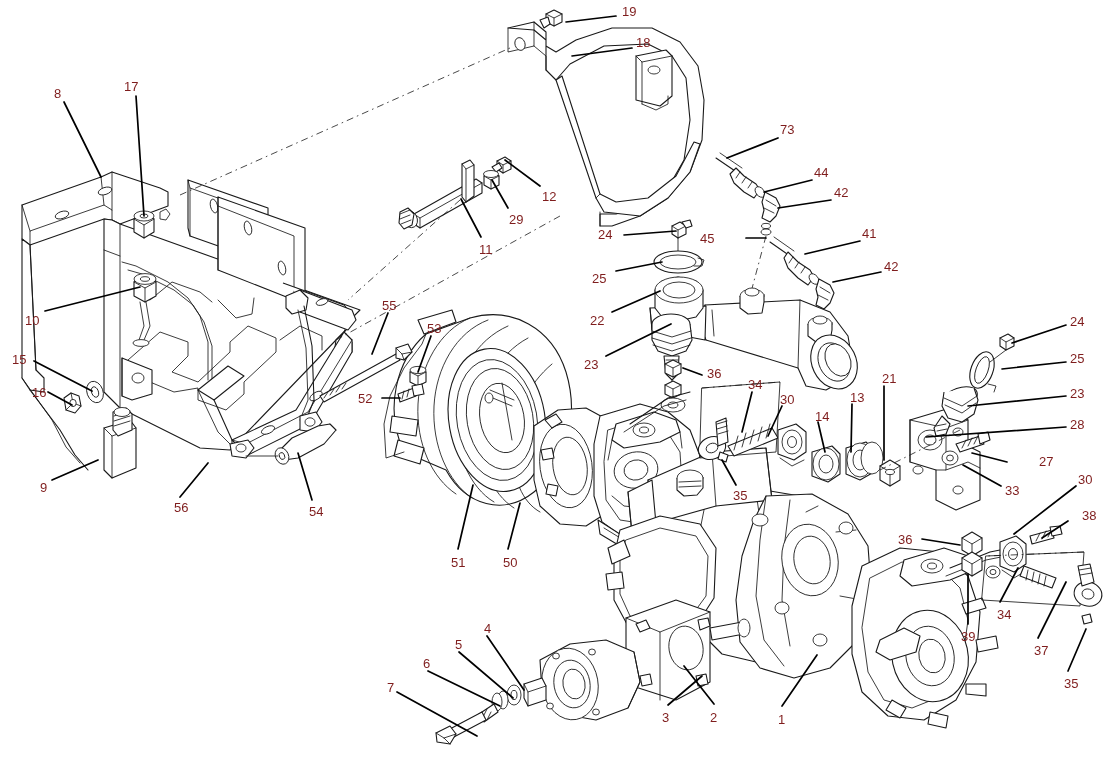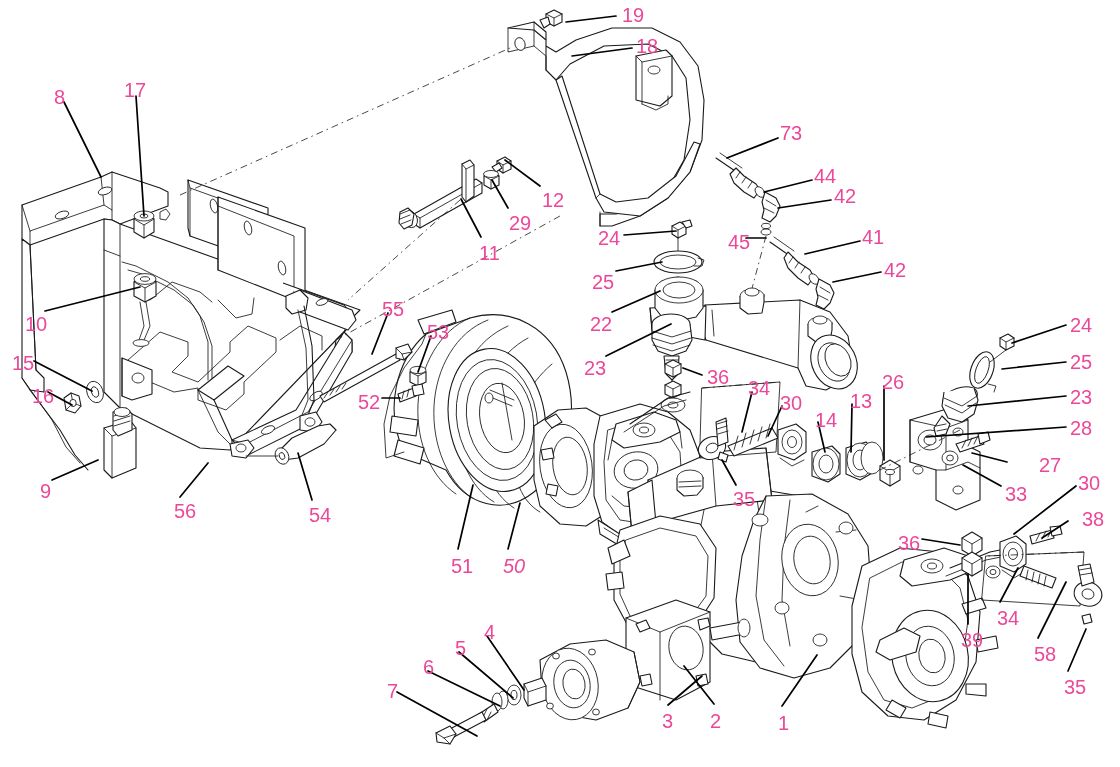--- a/index.html
+++ b/index.html
@@ -2,21 +2,21 @@
 <html><head>
 <meta charset="utf-8">
 <title>Exploded Parts Diagram</title>
 <style>
   html,body{margin:0;padding:0;background:#ffffff;}
   body{width:1120px;height:767px;overflow:hidden;
        font-family:"Liberation Sans", sans-serif;color:#000;}
   #stage{position:relative;width:1120px;height:767px;background:#fff;}
   #art{position:absolute;left:0;top:0;width:1120px;height:767px;}
   .callout{position:absolute;font-family:"Liberation Sans",sans-serif;
-           font-size:20px;font-weight:400;color:#ec4899;line-height:1;
+           font-size:13px;font-weight:400;color:#7f1d1d;line-height:1;
            letter-spacing:0px;white-space:nowrap;}
 </style>
 </head>
 <body>
 
 <div id="stage">
 
 <svg id="art" viewBox="0 0 1120 767" xmlns="http://www.w3.org/2000/svg">
   <defs>
     <style>
@@ -560,57 +560,57 @@
       <div class="callout" style="left: 622px; top: 5px;">19</div>
       <div class="callout" style="left: 636px; top: 36px;">18</div>
       <div class="callout" style="left: 54px; top: 87px;">8</div>
       <div class="callout" style="left: 124px; top: 80px;">17</div>
       <div class="callout" style="left: 780px; top: 123px;">73</div>
       <div class="callout" style="left: 814px; top: 166px;">44</div>
       <div class="callout" style="left: 834px; top: 186px;">42</div>
       <div class="callout" style="left: 542px; top: 190px;">12</div>
       <div class="callout" style="left: 509px; top: 213px;">29</div>
       <div class="callout" style="left: 598px; top: 228px;">24</div>
-      <div class="callout" style="left: 728px; top: 232px;">45</div>
+      <div class="callout" style="left: 700px; top: 232px;">45</div>
       <div class="callout" style="left: 862px; top: 227px;">41</div>
       <div class="callout" style="left: 479px; top: 243px;">11</div>
       <div class="callout" style="left: 592px; top: 272px;">25</div>
       <div class="callout" style="left: 884px; top: 260px;">42</div>
       <div class="callout" style="left: 25px; top: 314px;">10</div>
       <div class="callout" style="left: 590px; top: 314px;">22</div>
       <div class="callout" style="left: 382px; top: 299px;">55</div>
       <div class="callout" style="left: 427px; top: 322px;">53</div>
       <div class="callout" style="left: 584px; top: 358px;">23</div>
       <div class="callout" style="left: 12px; top: 353px;">15</div>
       <div class="callout" style="left: 1070px; top: 315px;">24</div>
       <div class="callout" style="left: 1070px; top: 352px;">25</div>
       <div class="callout" style="left: 1070px; top: 387px;">23</div>
       <div class="callout" style="left: 32px; top: 386px;">16</div>
       <div class="callout" style="left: 707px; top: 367px;">36</div>
       <div class="callout" style="left: 748px; top: 378px;">34</div>
       <div class="callout" style="left: 780px; top: 393px;">30</div>
       <div class="callout" style="left: 815px; top: 410px;">14</div>
       <div class="callout" style="left: 850px; top: 391px;">13</div>
-      <div class="callout" style="left: 882px; top: 372px;">26</div>
+      <div class="callout" style="left: 882px; top: 372px;">21</div>
       <div class="callout" style="left: 1070px; top: 418px;">28</div>
       <div class="callout" style="left: 358px; top: 392px;">52</div>
       <div class="callout" style="left: 40px; top: 481px;">9</div>
       <div class="callout" style="left: 1011px; top: 455px; margin-left: 28px;">27</div>
       <div class="callout" style="left: 1005px; top: 484px;">33</div>
       <div class="callout" style="left: 733px; top: 489px;">35</div>
       <div class="callout" style="left: 1078px; top: 473px;">30</div>
       <div class="callout" style="left: 1066px; top: 509px; margin-left: 16px;">38</div>
       <div class="callout" style="left: 174px; top: 501px;">56</div>
       <div class="callout" style="left: 309px; top: 505px;">54</div>
       <div class="callout" style="left: 898px; top: 533px;">36</div>
       <div class="callout" style="left: 451px; top: 556px;">51</div>
-      <div class="callout" style="left: 503px; top: 556px; font-style: italic;">50</div>
+      <div class="callout" style="left: 503px; top: 556px;">50</div>
       <div class="callout" style="left: 997px; top: 608px;">34</div>
       <div class="callout" style="left: 961px; top: 630px;">39</div>
-      <div class="callout" style="left: 1034px; top: 644px;">58</div>
+      <div class="callout" style="left: 1034px; top: 644px;">37</div>
       <div class="callout" style="left: 1064px; top: 677px;">35</div>
       <div class="callout" style="left: 484px; top: 622px;">4</div>
       <div class="callout" style="left: 455px; top: 638px;">5</div>
       <div class="callout" style="left: 423px; top: 657px;">6</div>
       <div class="callout" style="left: 387px; top: 681px;">7</div>
       <div class="callout" style="left: 662px; top: 711px;">3</div>
       <div class="callout" style="left: 710px; top: 711px;">2</div>
       <div class="callout" style="left: 778px; top: 713px;">1</div>
     </div>
 

